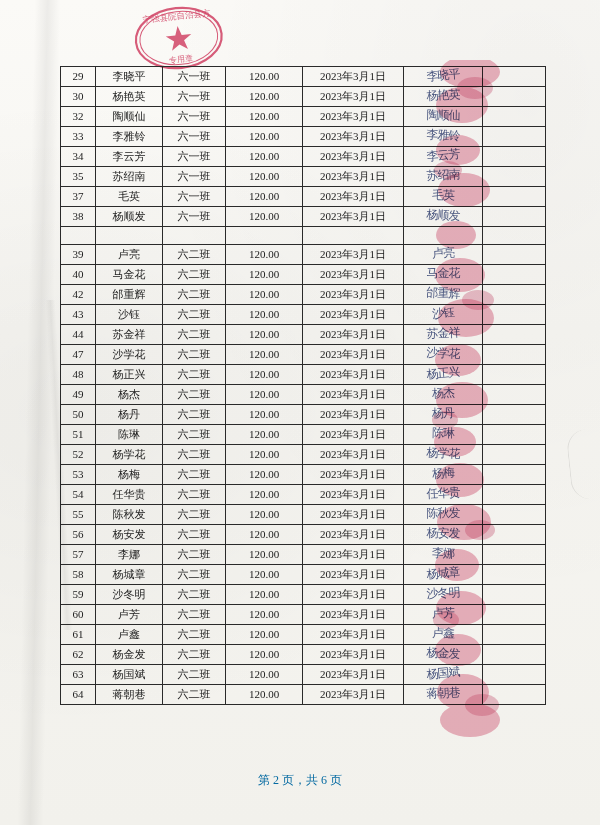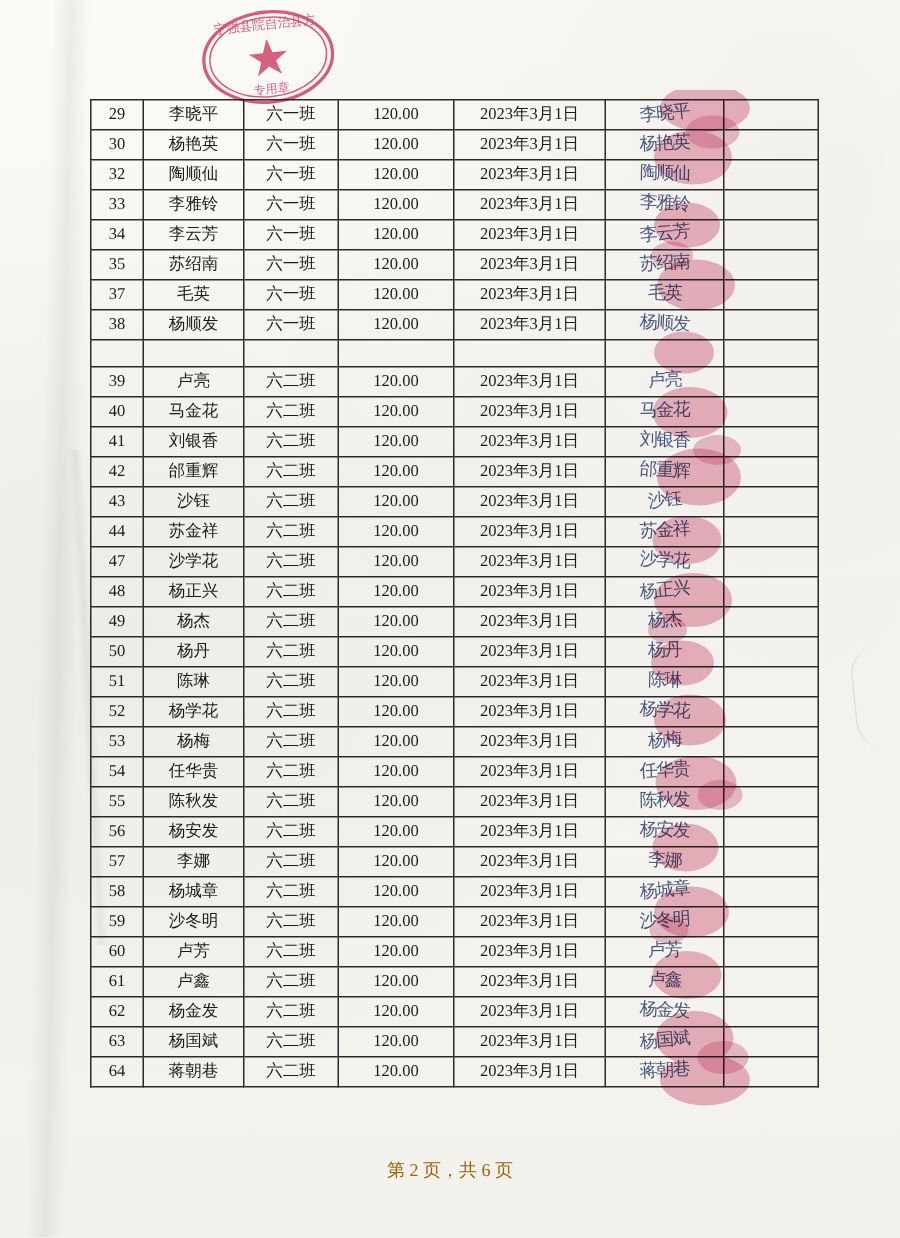--- a/index.html
+++ b/index.html
@@ -83,21 +83,21 @@
     text-align:center;
     letter-spacing:-1px;
     transform:rotate(-3deg);
     opacity:.85;
     line-height:20px;
   }
   .footer{
     position:absolute;left:0;right:0;top:772px;
     text-align:center;
     font-size:12px;
-    color:#a16207;
+    color:#0369a1;
     font-family:"Liberation Serif","DejaVu Serif",serif;
   }
 </style>
 </head>
 <body>
 
 <div id="paper"></div>
 <div class="crease"></div>
 <div class="crease2"></div>
 <div class="edge-mark"></div>
@@ -225,31 +225,20 @@
         <td class="blank"></td>
       </tr>
       <tr>
         <td class="idx">40</td>
         <td class="name">马金花</td>
         <td class="cls">六二班</td>
         <td class="amt">120.00</td>
         <td class="date">2023年3月1日</td>
         <td class="sign">
           <span class="sig" style="transform: rotate(-1deg);">马金花</span>
-        </td>
-        <td class="blank"></td>
-      </tr>
-      <tr>
-        <td class="idx">41</td>
-        <td class="name">刘银香</td>
-        <td class="cls">六二班</td>
-        <td class="amt">120.00</td>
-        <td class="date">2023年3月1日</td>
-        <td class="sign">
-          <span class="sig" style="transform: rotate(1deg);">刘银香</span>
         </td>
         <td class="blank"></td>
       </tr>
       <tr>
         <td class="idx">42</td>
         <td class="name">邰重辉</td>
         <td class="cls">六二班</td>
         <td class="amt">120.00</td>
         <td class="date">2023年3月1日</td>
         <td class="sign">

